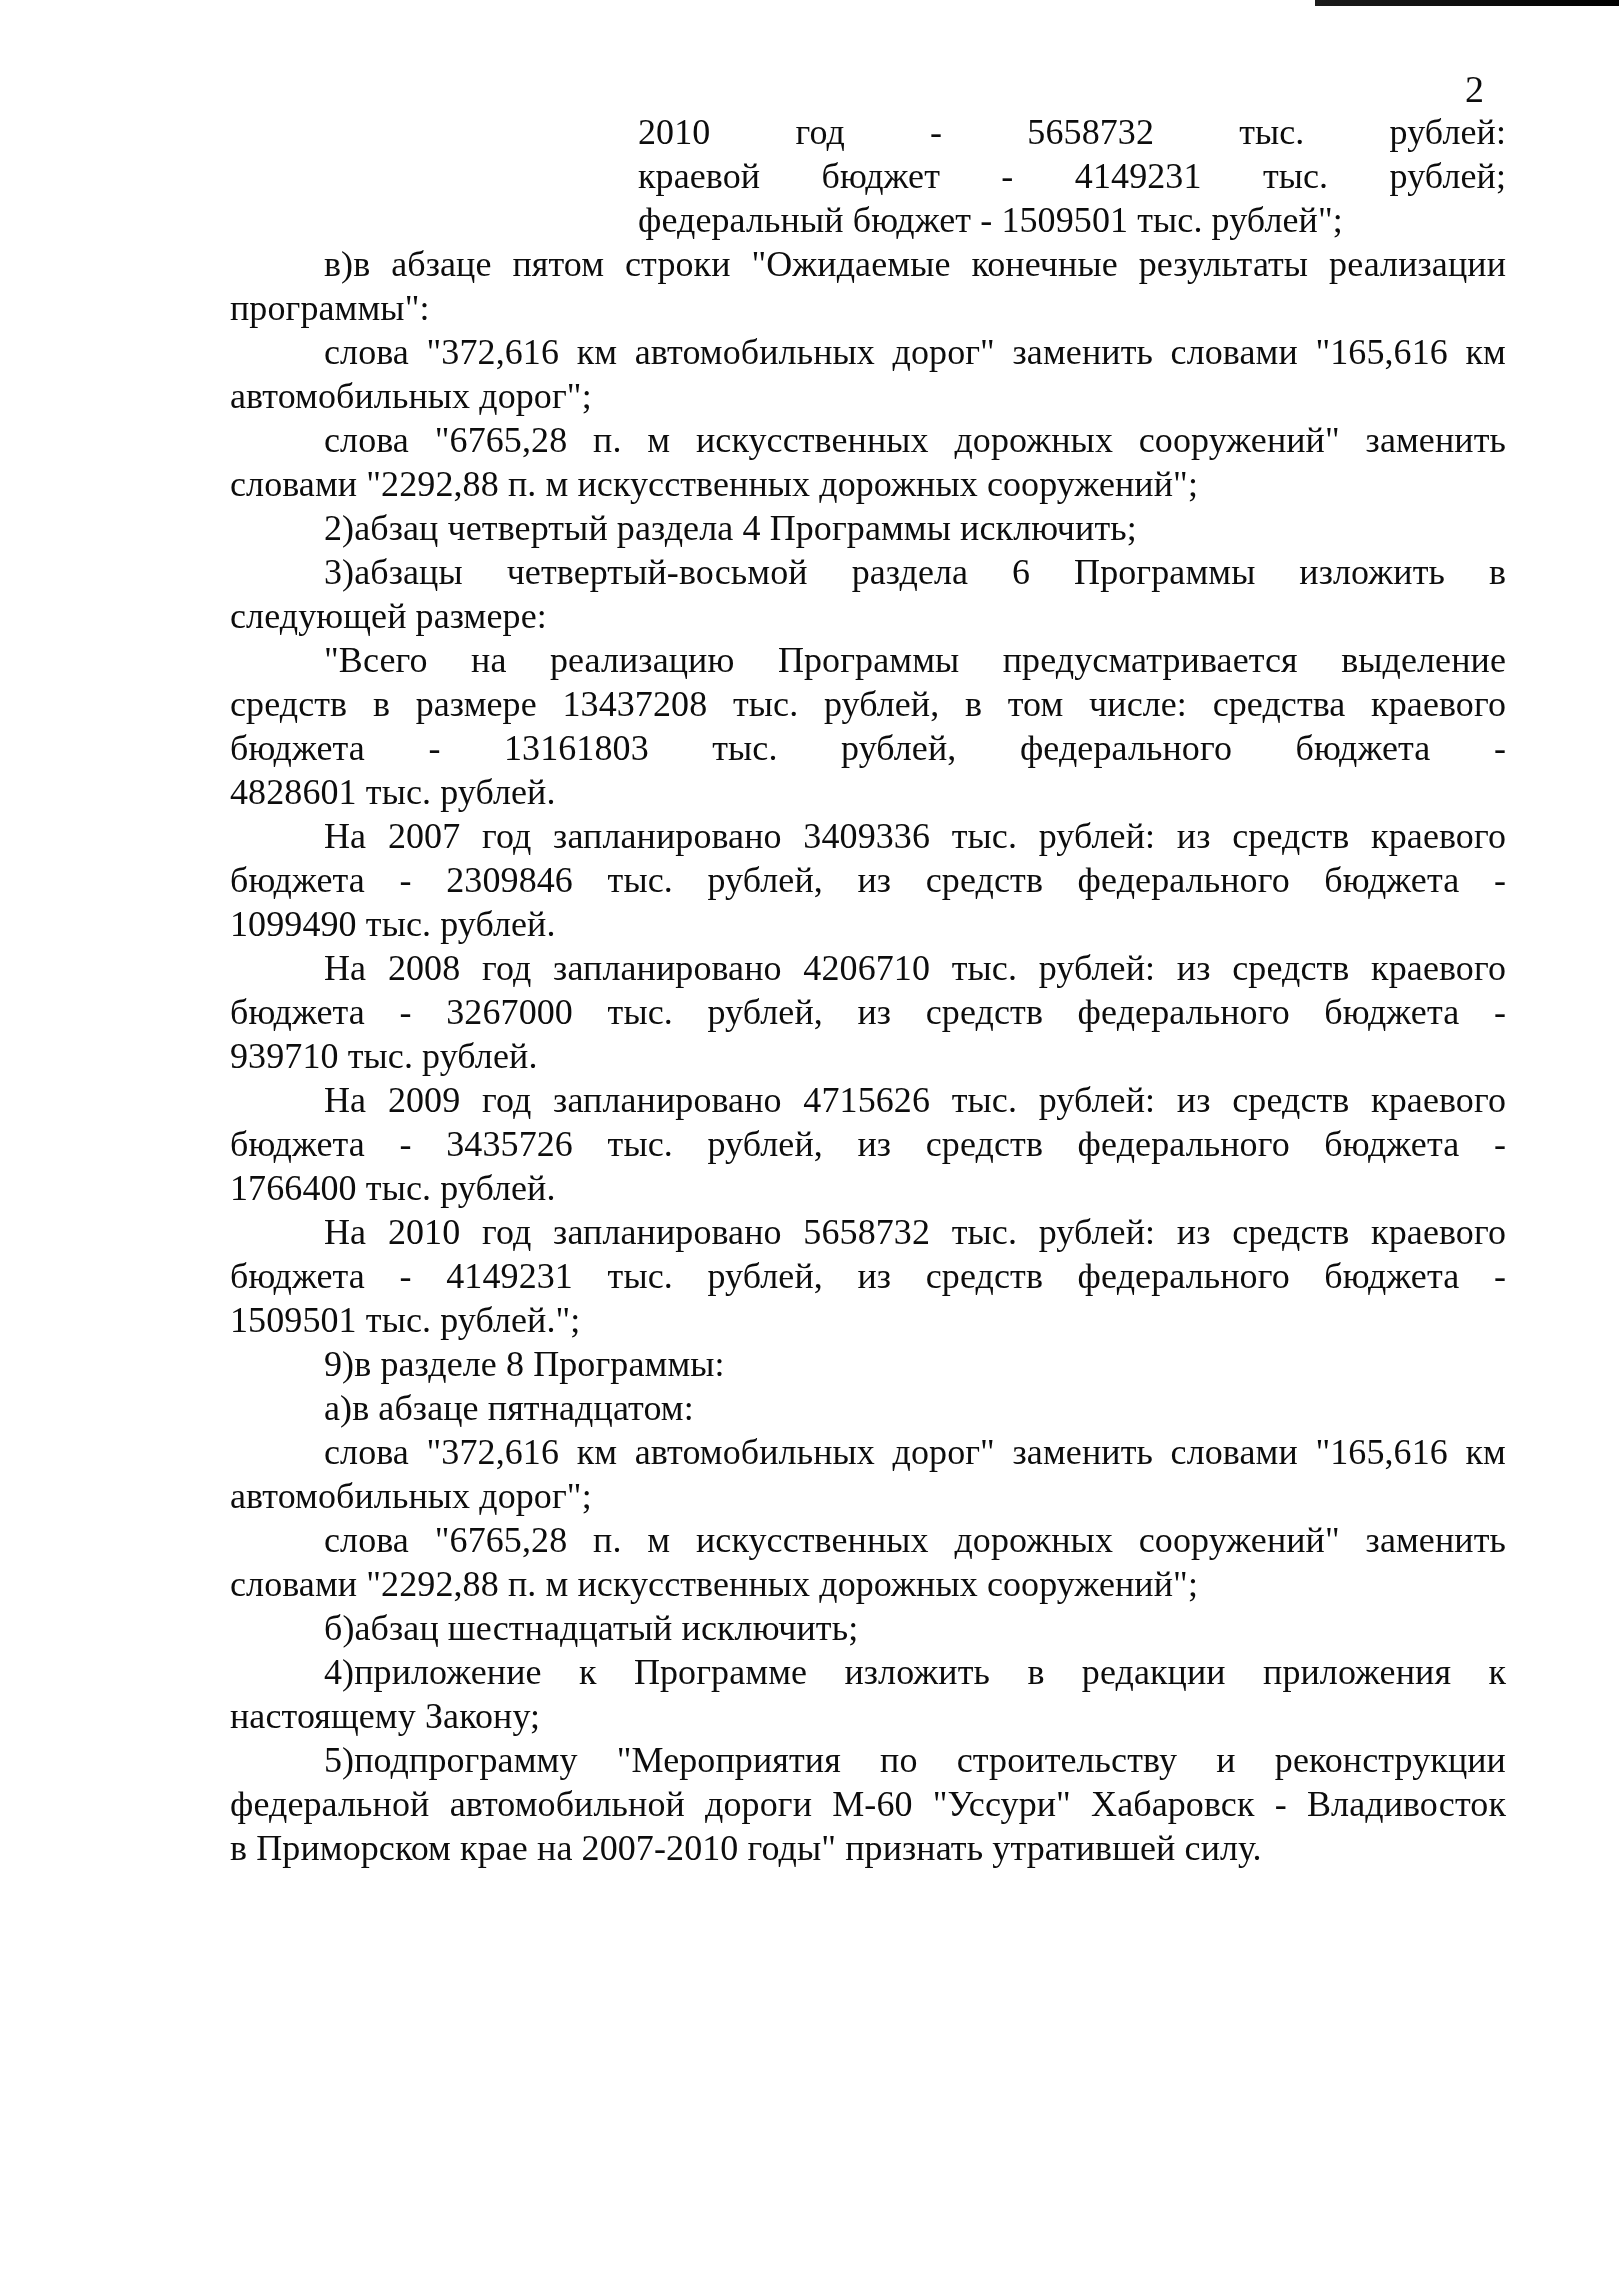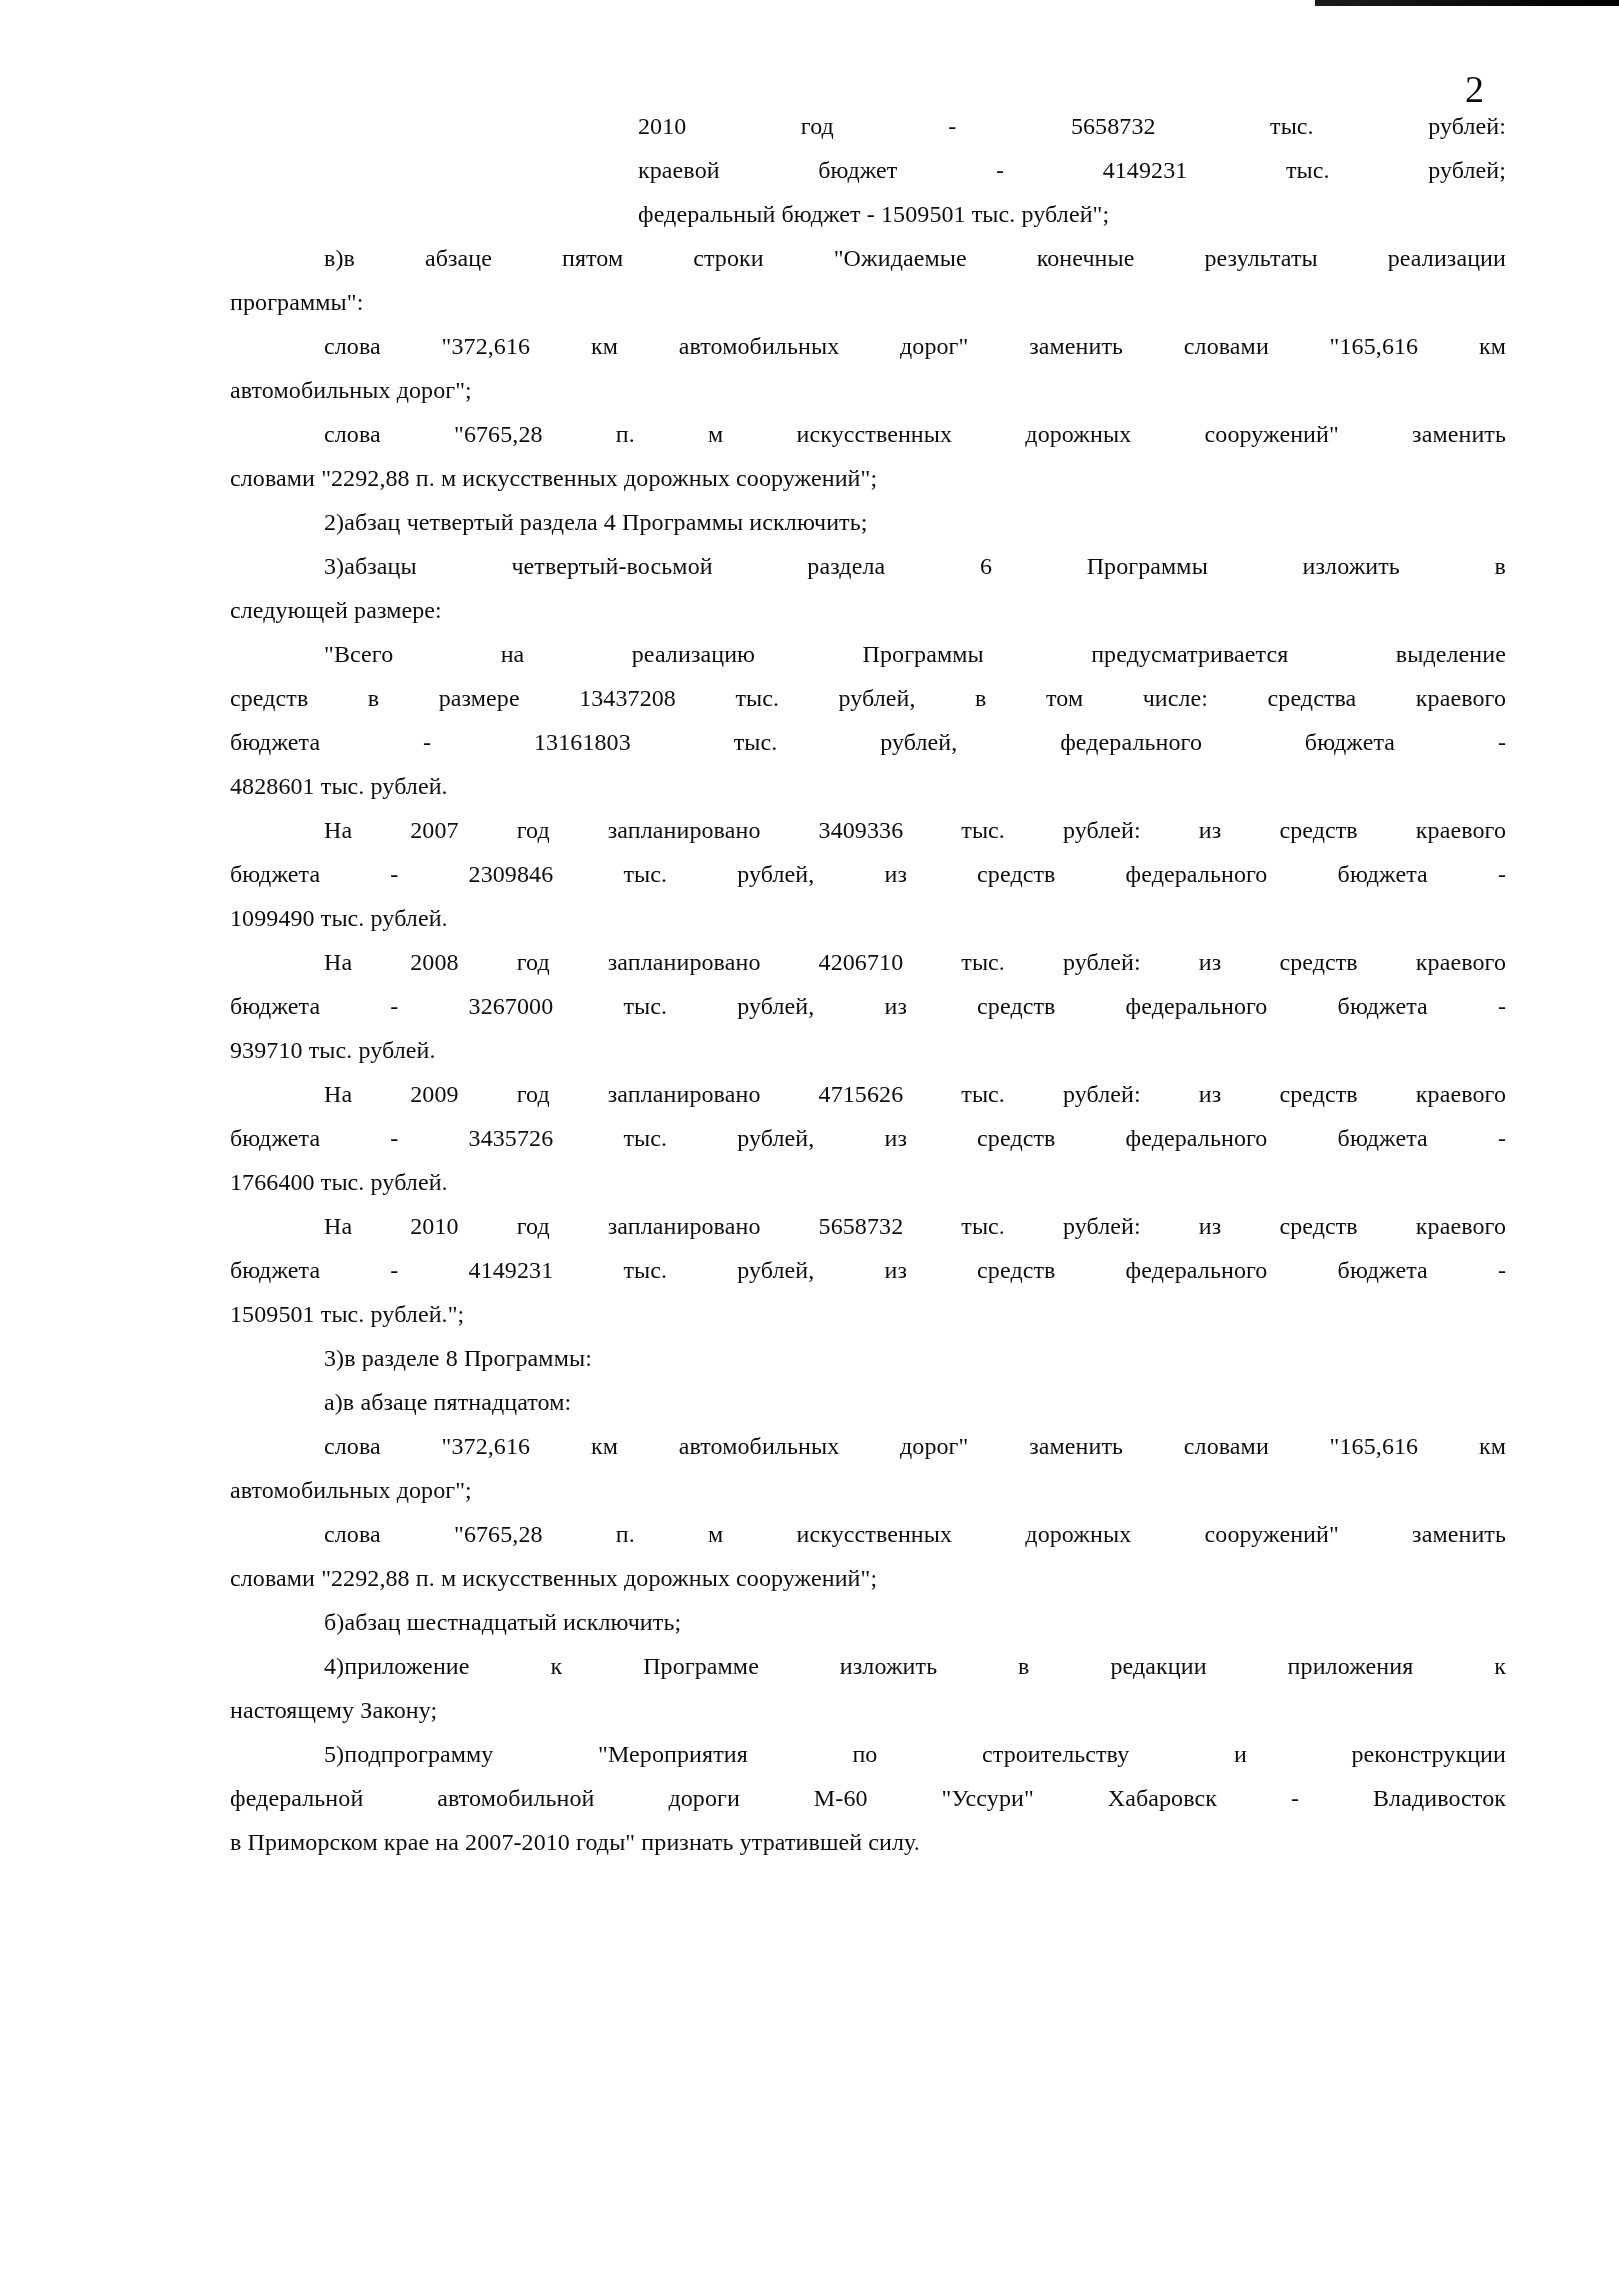--- a/index.html
+++ b/index.html
@@ -28,23 +28,23 @@
   .page-number {
     position: absolute;
     left: 1465px;
     top: 70px;
     font-size: 38px;
     line-height: 39px;
   }
   .text-block {
     position: absolute;
     left: 230px;
-    top: 104px;
+    top: 110px;
     width: 1276px;
-    font-size: 24px;
+    font-size: 36px;
     line-height: 44px;
     letter-spacing: 0.1px;
   }
   .paragraph {
     margin: 0;
     padding: 0;
   }
   
   .paragraph.quote {
     margin-left: 408px;
@@ -111,21 +111,21 @@
         <div class="line first fill">На 2009 год запланировано 4715626 тыс. рублей: из средств краевого</div>
         <div class="line fill">бюджета - 3435726 тыс. рублей, из средств федерального бюджета -</div>
         <div class="line">1766400 тыс. рублей.</div>
       </div>
       <div class="paragraph body">
         <div class="line first fill">На 2010 год запланировано 5658732 тыс. рублей: из средств краевого</div>
         <div class="line fill">бюджета - 4149231 тыс. рублей, из средств федерального бюджета -</div>
         <div class="line">1509501 тыс. рублей.";</div>
       </div>
       <div class="paragraph body">
-        <div class="line first">3)в разделе 8 Программы:</div>
+        <div class="line first">9)в разделе 8 Программы:</div>
       </div>
       <div class="paragraph body">
         <div class="line first">а)в абзаце пятнадцатом:</div>
       </div>
       <div class="paragraph body">
         <div class="line first fill">слова "372,616 км автомобильных дорог" заменить словами "165,616 км</div>
         <div class="line">автомобильных дорог";</div>
       </div>
       <div class="paragraph body">
         <div class="line first fill">слова "6765,28 п. м искусственных дорожных сооружений" заменить</div>

